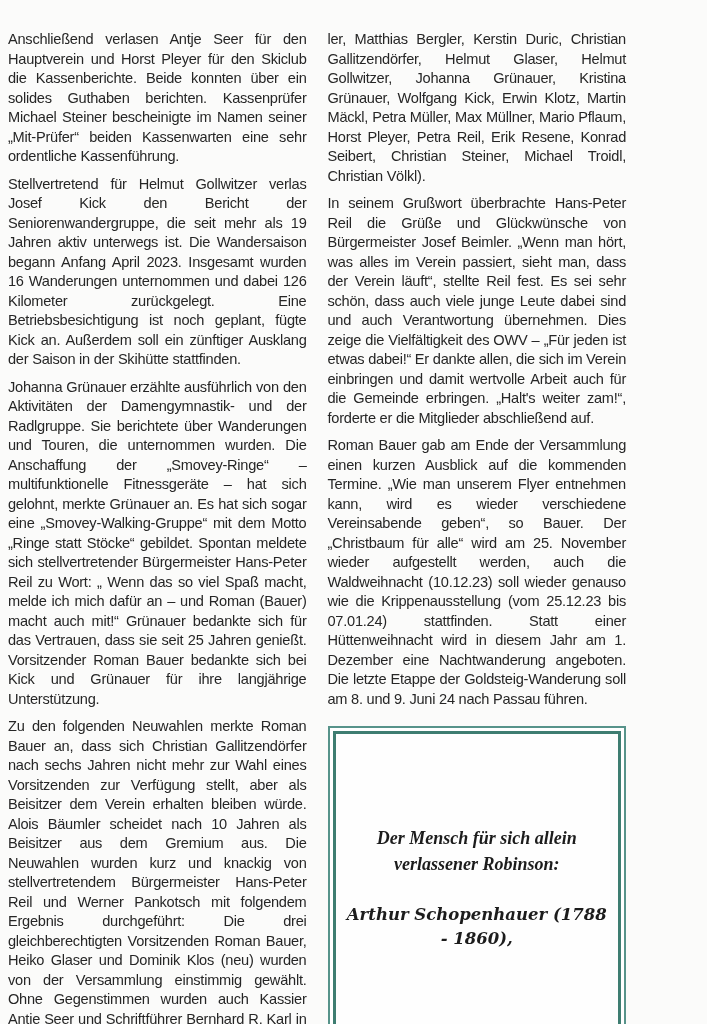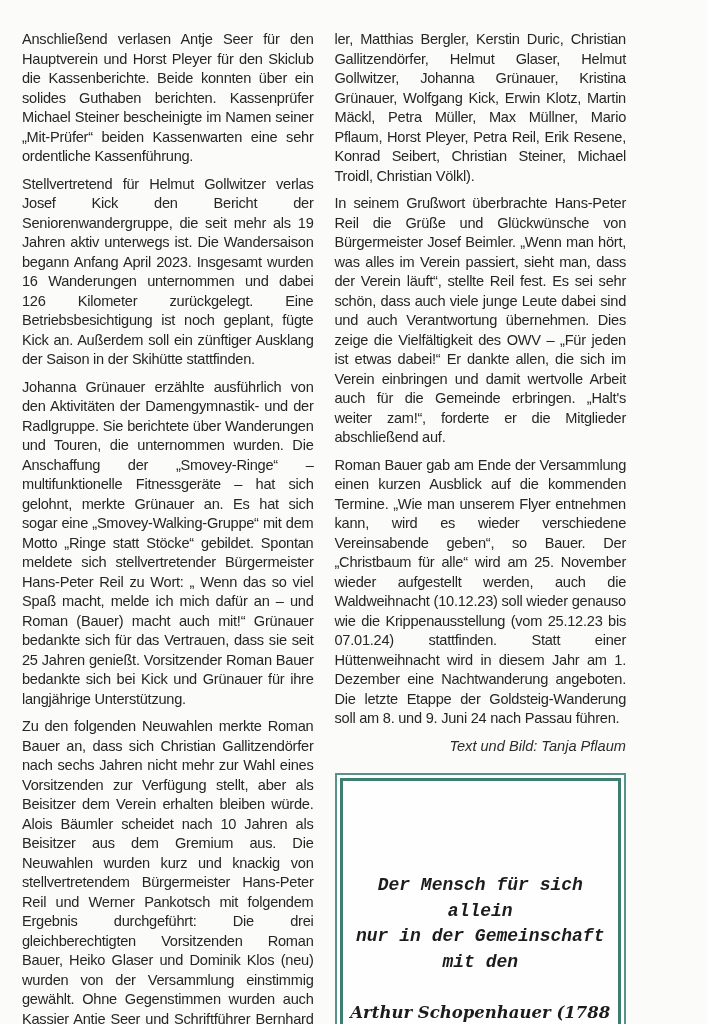--- a/index.html
+++ b/index.html
@@ -8,21 +8,21 @@
     width: 707px;
     height: 1024px;
     background: #fbfbfa;
     overflow: hidden;
   }
   .page {
     position: relative;
     width: 640px;
     height: 1024px;
     box-sizing: border-box;
-    padding: 30px 14px 0 22px;
+    padding: 30px 14px 0 8px;
     font-family: "Liberation Sans", sans-serif;
     color: #262626;
   }
   .columns {
     display: flex;
     gap: 21px;
   }
   .col {
     box-sizing: border-box;
   }
@@ -55,21 +55,21 @@
   }
   .quote-box-inner {
     border: 3px solid #3e7d71;
     box-sizing: border-box;
     background: #fefefe;
     text-align: center;
     padding: 92px 6px 62px 6px;
     min-height: 325px;
   }
   .quote-line {
-    font-family: Liberation Mono, monospace;
+    font-family: Liberation Serif, serif;
     font-style: italic;
     font-weight: bold;
     font-size: 18px;
     line-height: 25.5px;
     color: #1c1c1c;
   }
   .quote-attribution {
     margin-top: 26px;
   }
   .attr-line {
@@ -91,26 +91,25 @@
       <p class="para">Anschließend verlasen Antje Seer für den Hauptverein und Horst Pleyer für den Skiclub die Kassenberichte. Beide konnten über ein solides Guthaben berichten. Kassenprüfer Michael Steiner bescheinigte im Namen seiner „Mit-Prüfer“ beiden Kassenwarten eine sehr ordentliche Kassenführung.</p>
       <p class="para">Stellvertretend für Helmut Gollwitzer verlas Josef Kick den Bericht der Seniorenwandergruppe, die seit mehr als 19 Jahren aktiv unterwegs ist. Die Wandersaison begann Anfang April 2023. Insgesamt wurden 16 Wanderungen unternommen und dabei 126 Kilometer zurückgelegt. Eine Betriebsbesichtigung ist noch geplant, fügte Kick an. Außerdem soll ein zünftiger Ausklang der Saison in der Skihütte stattfinden.</p>
       <p class="para">Johanna Grünauer erzählte ausführlich von den Aktivitäten der Damengymnastik- und der Radlgruppe. Sie berichtete über Wanderungen und Touren, die unternommen wurden. Die Anschaffung der „Smovey-Ringe“ – multifunktionelle Fitnessgeräte – hat sich gelohnt, merkte Grünauer an. Es hat sich sogar eine „Smovey-Walking-Gruppe“ mit dem Motto „Ringe statt Stöcke“ gebildet. Spontan meldete sich stellvertretender Bürgermeister Hans-Peter Reil zu Wort: „ Wenn das so viel Spaß macht, melde ich mich dafür an – und Roman (Bauer) macht auch mit!“ Grünauer bedankte sich für das Vertrauen, dass sie seit 25 Jahren genießt. Vorsitzender Roman Bauer bedankte sich bei Kick und Grünauer für ihre langjährige Unterstützung.</p>
       <p class="para">Zu den folgenden Neuwahlen merkte Roman Bauer an, dass sich Christian Gallitzendörfer nach sechs Jahren nicht mehr zur Wahl eines Vorsitzenden zur Verfügung stellt, aber als Beisitzer dem Verein erhalten bleiben würde. Alois Bäumler scheidet nach 10 Jahren als Beisitzer aus dem Gremium aus. Die Neuwahlen wurden kurz und knackig von stellvertretendem Bürgermeister Hans-Peter Reil und Werner Pankotsch mit folgendem Ergebnis durchgeführt: Die drei gleichberechtigten Vorsitzenden Roman Bauer, Heiko Glaser und Dominik Klos (neu) wurden von der Versammlung einstimmig gewählt. Ohne Gegenstimmen wurden auch Kassier Antje Seer und Schriftführer Bernhard R. Karl in ihren Ämtern bestätigt. Kassenprüfer bleiben weiterhin Michael Steiner, Hans-Jürgen Bergler und Maria Golla. Die zahlreichen Beisitzer wurden im Block ebenfalls einstimmig gewählt (im Einzelnen: Sabine Arlt, Josef Arnold, Sonja Bäumler, Monika Bauer, Thomas Bauer, Josef Beimler, Hans-Jürgen Berg-</p>
     </div>
 
     <div class="col col-right">
       <p class="para">ler, Matthias Bergler, Kerstin Duric, Christian Gallitzendörfer, Helmut Glaser, Helmut Gollwitzer, Johanna Grünauer, Kristina Grünauer, Wolfgang Kick, Erwin Klotz, Martin Mäckl, Petra Müller, Max Müllner, Mario Pflaum, Horst Pleyer, Petra Reil, Erik Resene, Konrad Seibert, Christian Steiner, Michael Troidl, Christian Völkl).</p>
       <p class="para">In seinem Grußwort überbrachte Hans-Peter Reil die Grüße und Glückwünsche von Bürgermeister Josef Beimler. „Wenn man hört, was alles im Verein passiert, sieht man, dass der Verein läuft“, stellte Reil fest. Es sei sehr schön, dass auch viele junge Leute dabei sind und auch Verantwortung übernehmen. Dies zeige die Vielfältigkeit des OWV – „Für jeden ist etwas dabei!“ Er dankte allen, die sich im Verein einbringen und damit wertvolle Arbeit auch für die Gemeinde erbringen. „Halt's weiter zam!“, forderte er die Mitglieder abschließend auf.</p>
       <p class="para">Roman Bauer gab am Ende der Versammlung einen kurzen Ausblick auf die kommenden Termine. „Wie man unserem Flyer entnehmen kann, wird es wieder verschiedene Vereinsabende geben“, so Bauer. Der „Christbaum für alle“ wird am 25. November wieder aufgestellt werden, auch die Waldweihnacht (10.12.23) soll wieder genauso wie die Krippenausstellung (vom 25.12.23 bis 07.01.24) stattfinden. Statt einer Hüttenweihnacht wird in diesem Jahr am 1. Dezember eine Nachtwanderung angeboten. Die letzte Etappe der Goldsteig-Wanderung soll am 8. und 9. Juni 24 nach Passau führen.</p>
-      <div class="credit">Text und Bild: Tanja Pflaum</div>
 
       <div class="quote-box-outer">
         <div class="quote-box-inner">
           <div class="quote-line">Der Mensch für sich allein</div>
-          <div class="quote-line">nur in der Gemeinschaft mit den</div>
+          <div class="quote-line">verlassener Robinson:</div>
           <div class="quote-attribution">
             <div class="attr-line">Arthur Schopenhauer (1788 - 1860),</div>
 
           </div>
         </div>
       </div>
     </div>
 
   </div>
 </div>

